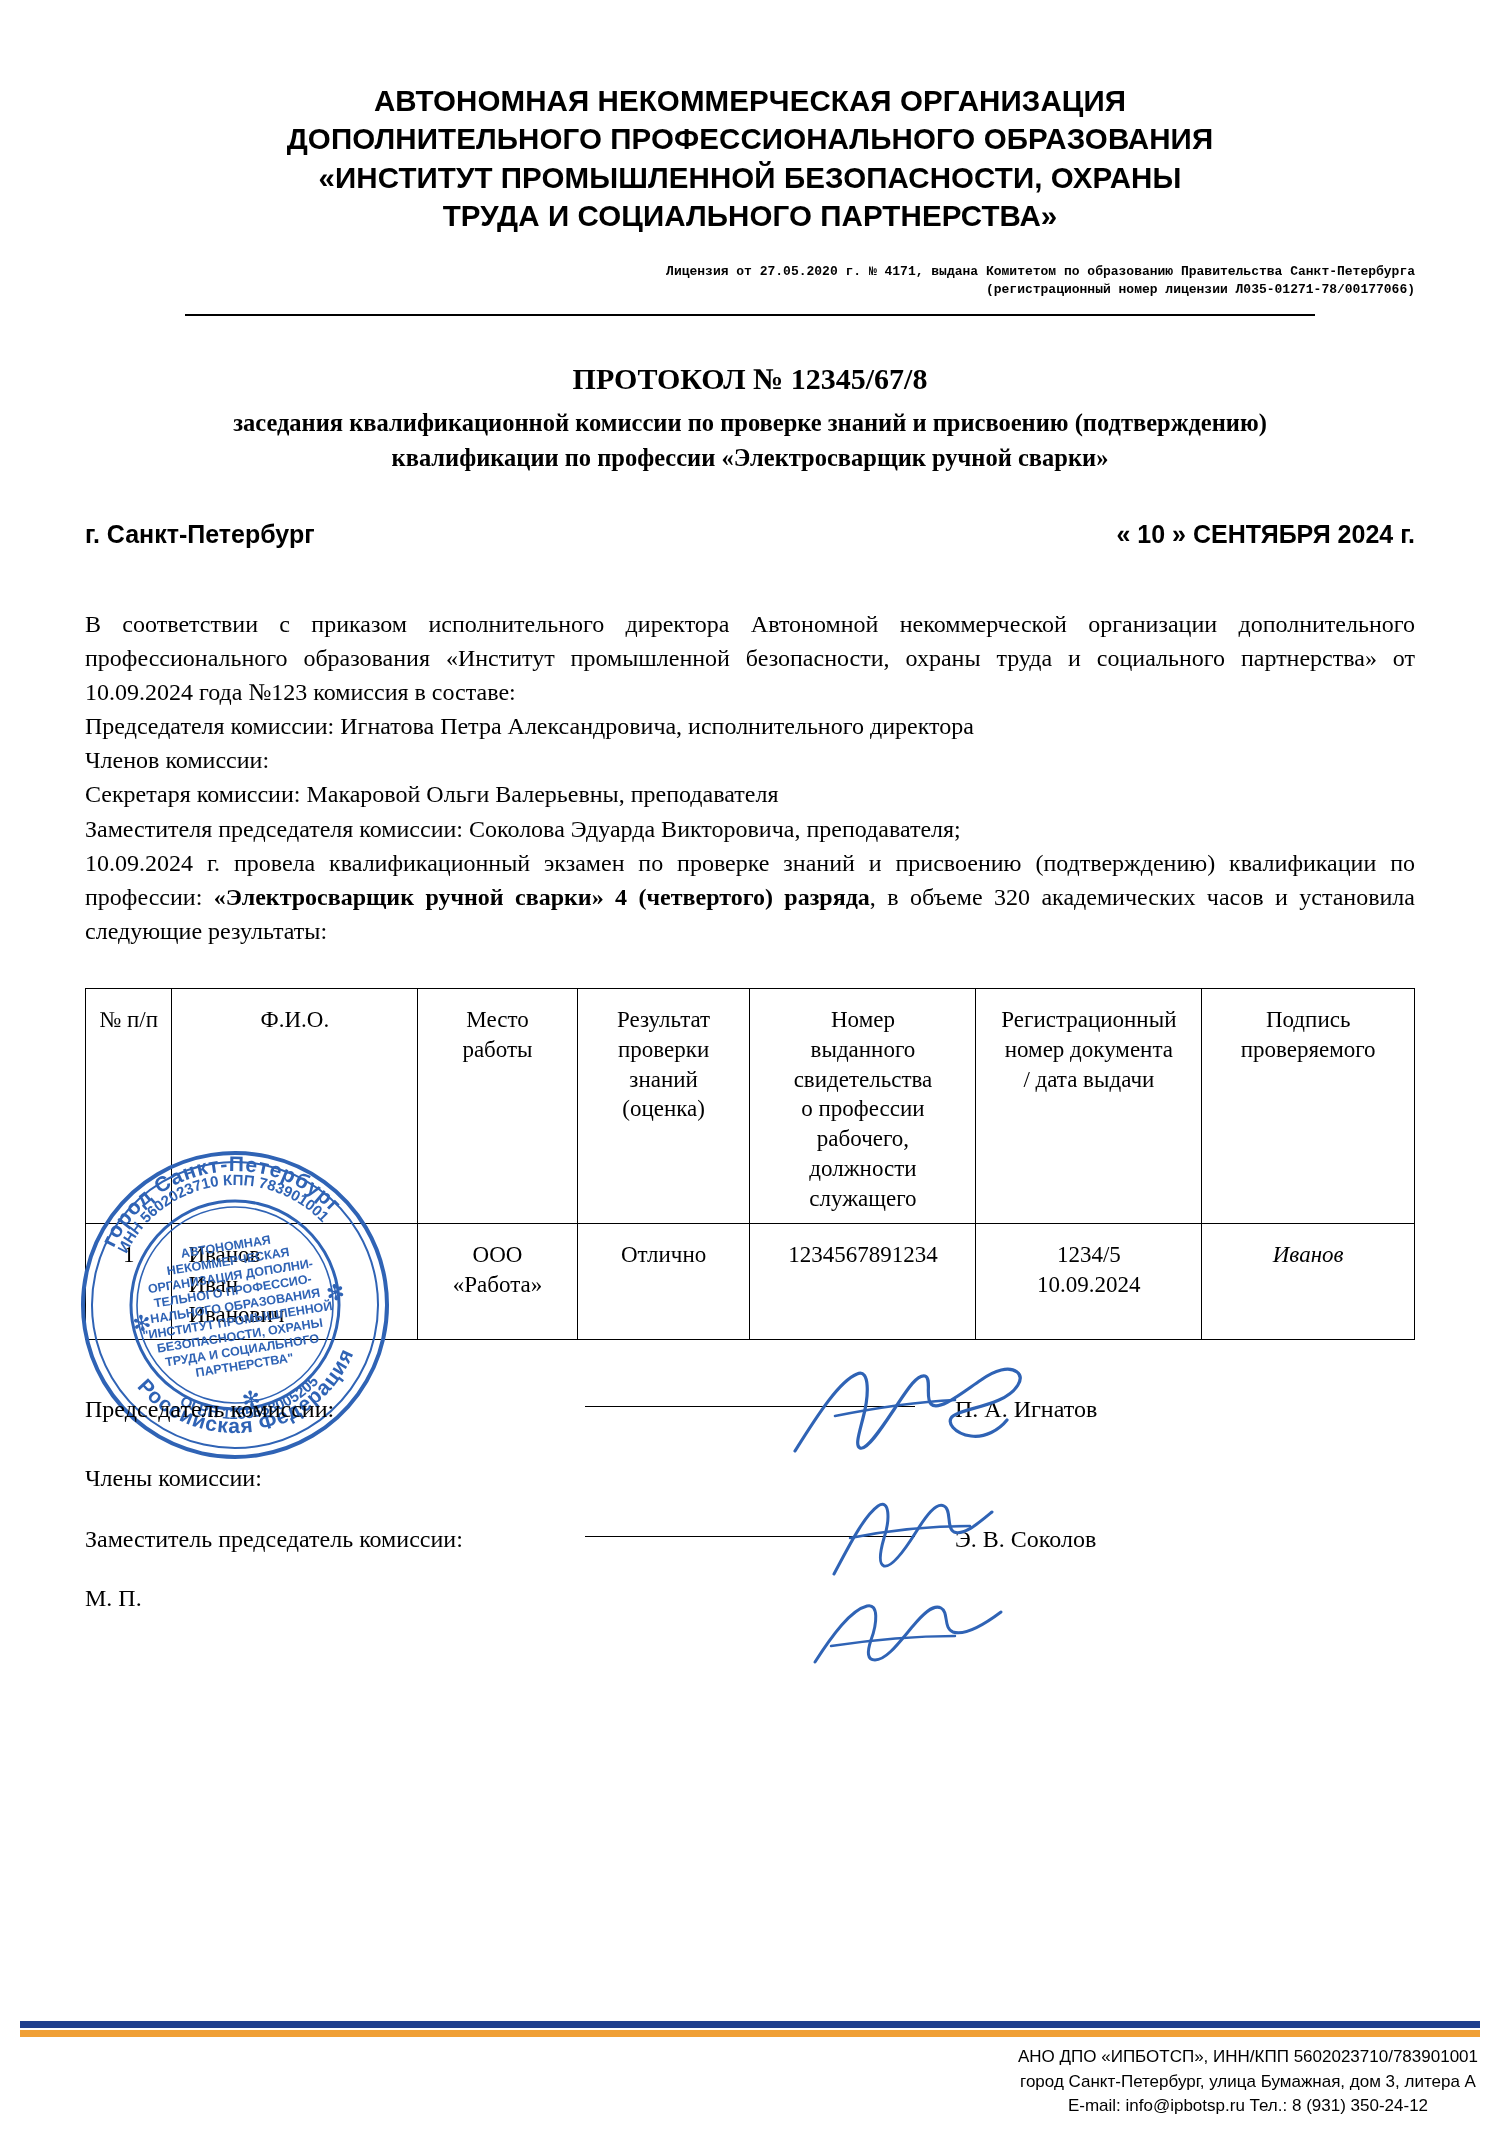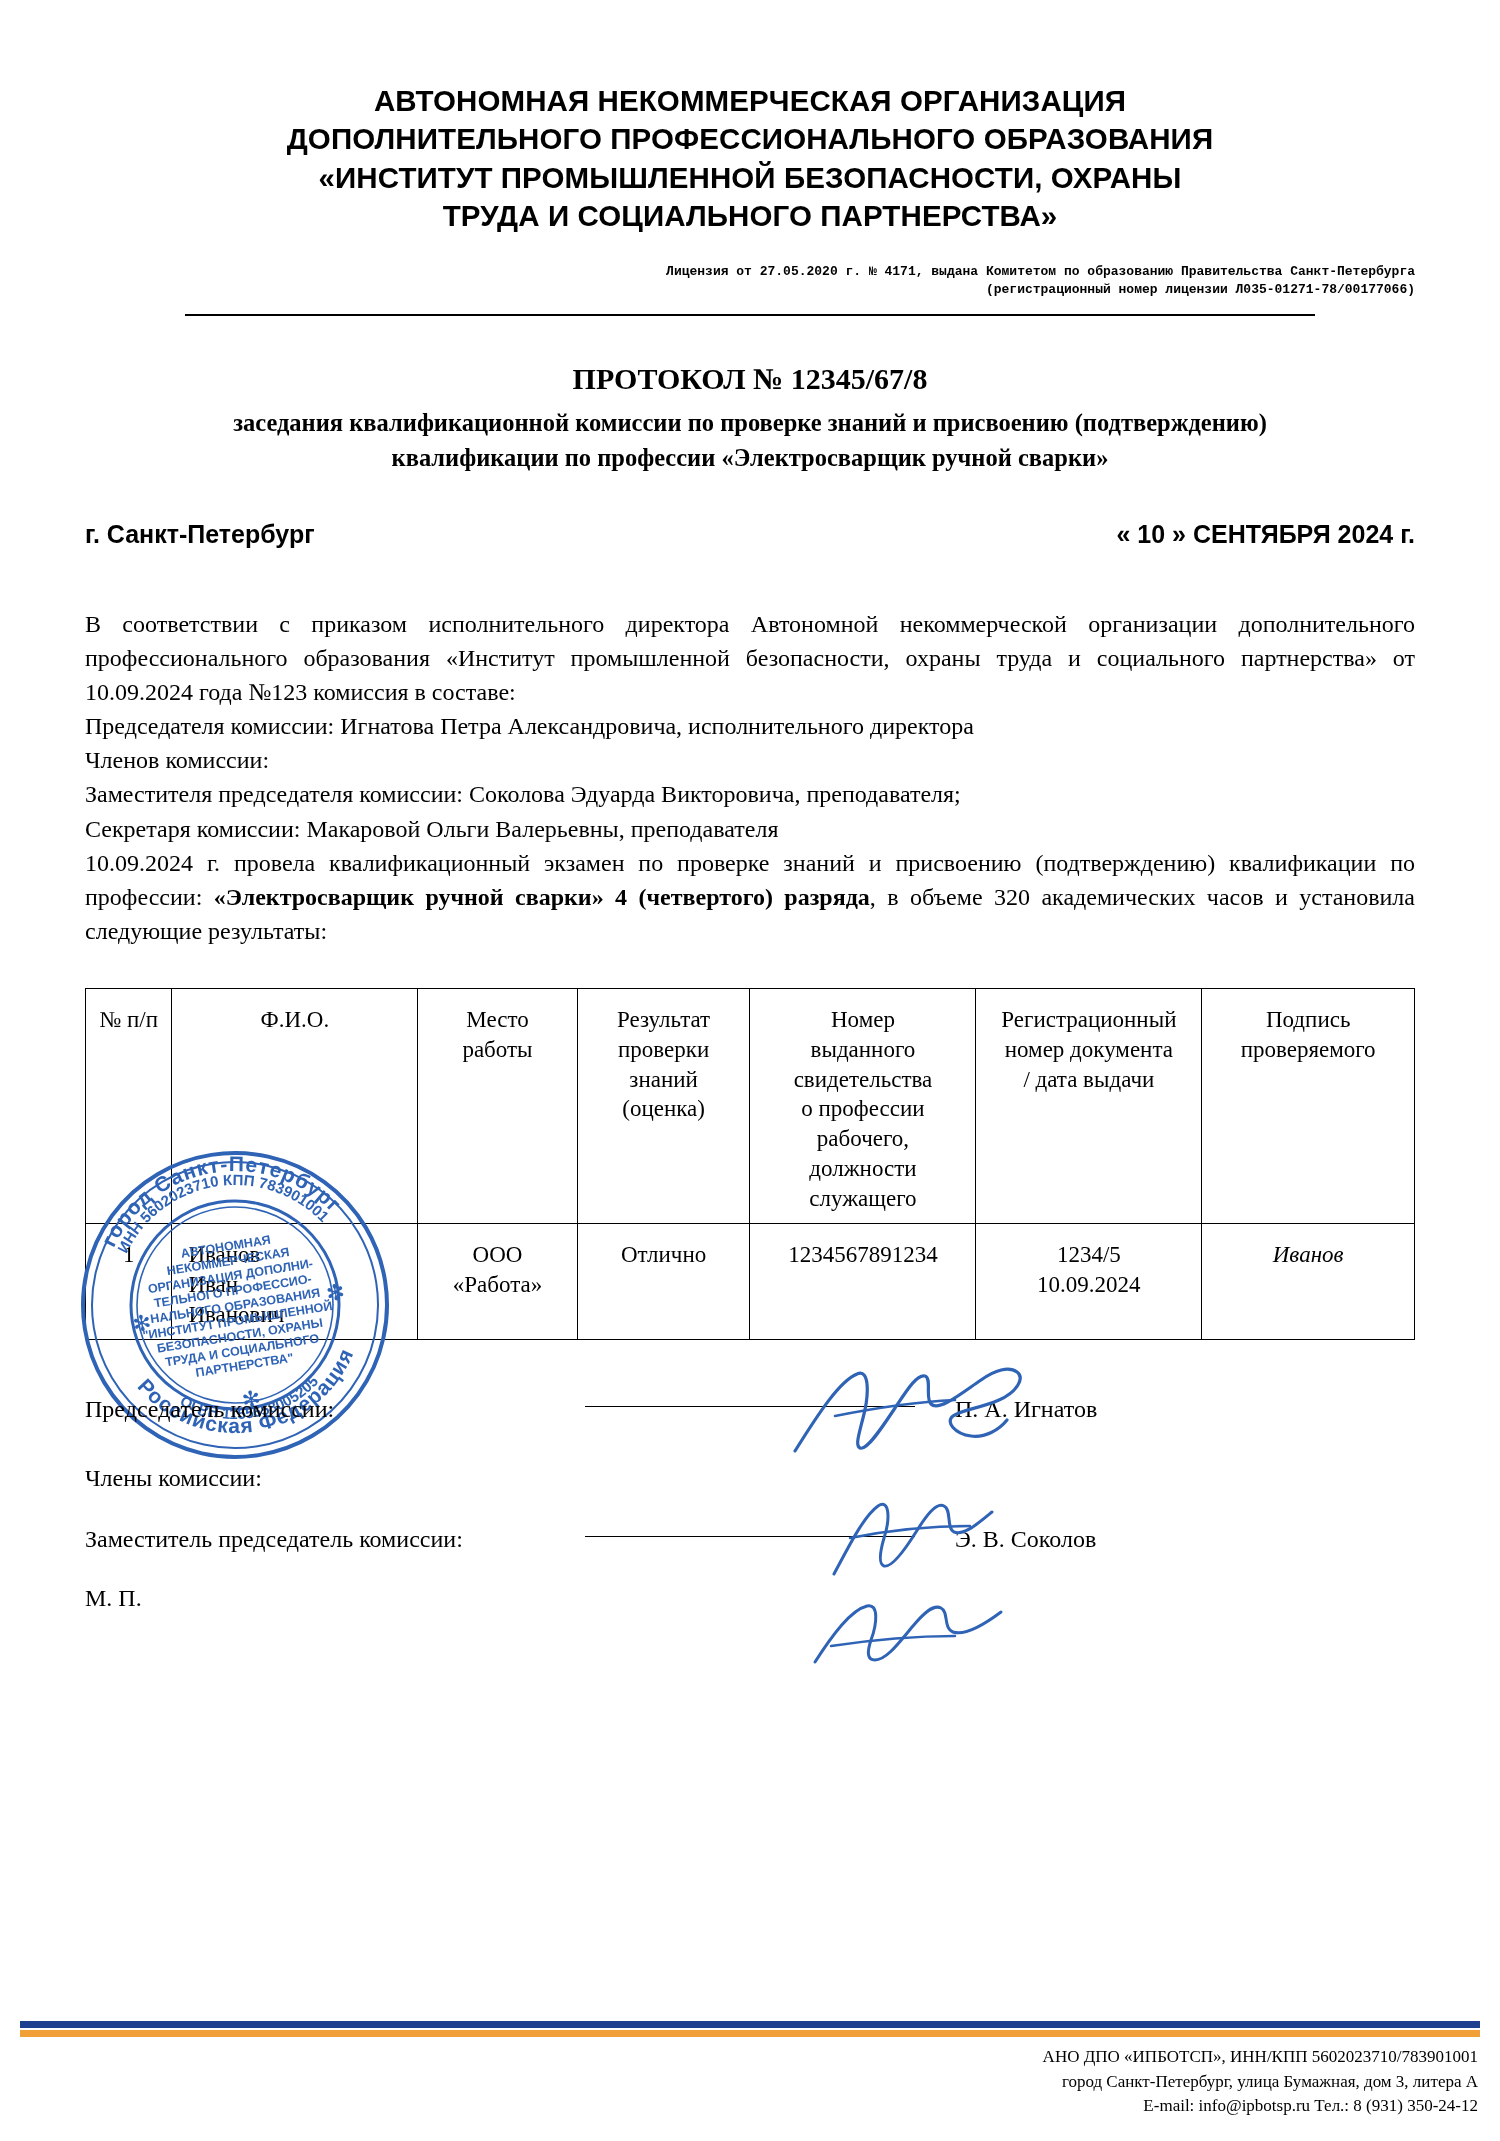--- a/index.html
+++ b/index.html
@@ -196,22 +196,22 @@
   }
   .bar-orange {
     height: 7px;
     background: #f0a037;
     margin-top: 2px;
   }
   .footer-text {
     position: absolute;
     right: 22px;
     top: 24px;
-    text-align: right;
-    font-family: Liberation Serif, serif;
+    text-align: center;
+    font-family: Liberation Sans, sans-serif;
     font-size: 17px;
     line-height: 1.45;
     color: #000;
   }
 </style>
 </head>
 <body>
 
 <div class="page">
 
@@ -239,22 +239,22 @@
     <div>г. Санкт-Петербург</div>
     <div>« 10 » СЕНТЯБРЯ 2024 г.</div>
   </div>
 
   <div class="body-text">
     <p class="nowrap-just">В соответствии с приказом исполнительного директора Автономной некоммерческой организации дополнительного профессионального образования «Институт промышленной безопасности, охраны труда и социального партнерства» от 10.09.2024 года №123 комиссия в составе:</p>
 
     <p class="gap-1">Председателя комиссии: Игнатова Петра Александровича, исполнительного директора</p>
 
     <p class="gap-2">Членов комиссии:</p>
+    <p>Секретаря комиссии: Макаровой Ольги Валерьевны, преподавателя</p>
     <p>Заместителя председателя комиссии: Соколова Эдуарда Викторовича, преподавателя;</p>
-    <p>Секретаря комиссии: Макаровой Ольги Валерьевны, преподавателя</p>
 
     <p class="gap-3 nowrap-just">
       <span>10.09.2024 г. провела квалификационный экзамен по проверке знаний и присвоению (подтверждению) квалификации по профессии: </span><span class="b">«Электросварщик ручной сварки» 4 (четвертого) разряда</span><span>, в объеме 320 академических часов и установила следующие результаты:</span>
     </p>
   </div>
 
   <table class="results">
     <thead>
       <tr>
         <th class="col-1">

